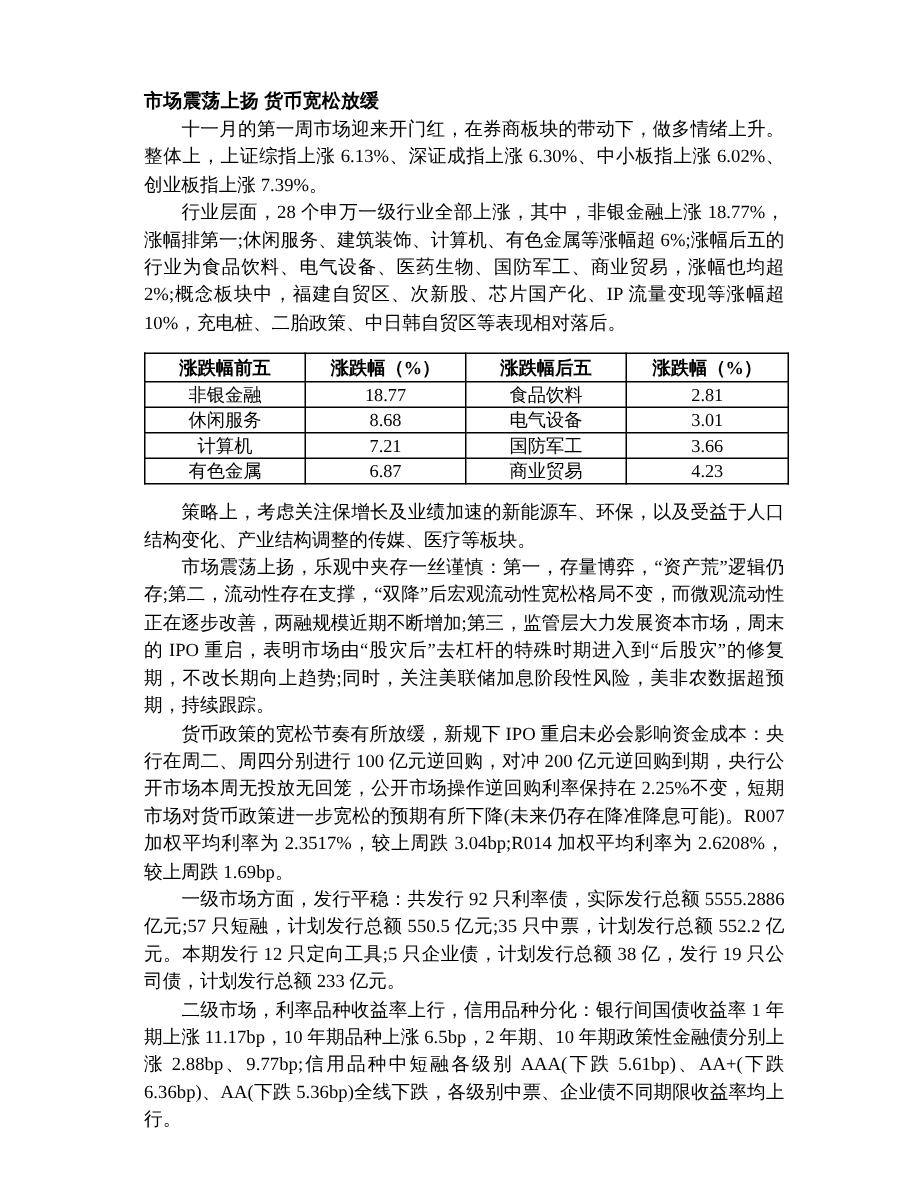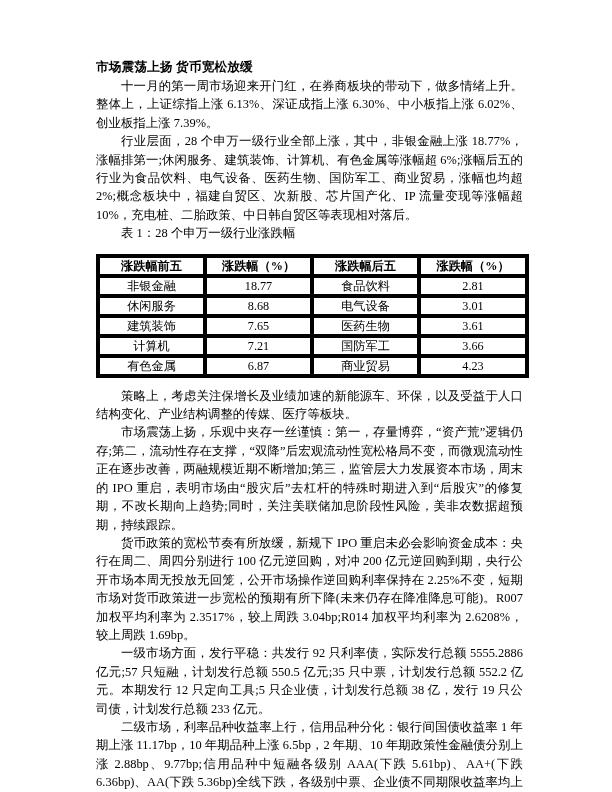--- a/index.html
+++ b/index.html
@@ -56,21 +56,21 @@
 
   table.data-table {
     border-collapse: collapse;
     width: 429px;
     table-layout: fixed;
     margin: 0;
   }
 
   table.data-table td,
   table.data-table th {
-    border: 4px solid #000000;
+    border: 1px solid #000000;
     height: 17px;
     padding: 0 6px;
     font-size: 12.2px;
     line-height: 16px;
     font-family: "Liberation Serif", "DejaVu Serif", serif;
     box-sizing: border-box;
     vertical-align: middle;
   }
 
   table.data-table thead th {
@@ -96,21 +96,20 @@
 <body>
 
 <div class="page">
 
   <h1 class="doc-title">市场震荡上扬  货币宽松放缓</h1>
 
   <p class="para">十一月的第一周市场迎来开门红，在券商板块的带动下，做多情绪上升。整体上，上证综指上涨 6.13%、深证成指上涨 6.30%、中小板指上涨 6.02%、创业板指上涨 7.39%。</p>
 
   <p class="para">行业层面，28 个申万一级行业全部上涨，其中，非银金融上涨 18.77%，涨幅排第一;休闲服务、建筑装饰、计算机、有色金属等涨幅超 6%;涨幅后五的行业为食品饮料、电气设备、医药生物、国防军工、商业贸易，涨幅也均超 2%;概念板块中，福建自贸区、次新股、芯片国产化、IP 流量变现等涨幅超 10%，充电桩、二胎政策、中日韩自贸区等表现相对落后。</p>
 
-  <p class="para table-caption">表 1：28 个申万一级行业涨跌幅</p>
 
   <div class="table-wrap">
     <table class="data-table">
       <colgroup>
         <col class="col-a">
           <col class="col-b">
           <col class="col-c">
           <col class="col-d">
       </colgroup>
       <thead>
@@ -128,26 +127,20 @@
           <td class="name-cell">食品饮料</td>
           <td class="value-cell">2.81</td>
         </tr>
         <tr>
           <td class="name-cell">休闲服务</td>
           <td class="value-cell">8.68</td>
           <td class="name-cell">电气设备</td>
           <td class="value-cell">3.01</td>
         </tr>
         <tr>
-          <td class="name-cell">建筑装饰</td>
-          <td class="value-cell">7.65</td>
-          <td class="name-cell">医药生物</td>
-          <td class="value-cell">3.61</td>
-        </tr>
-        <tr>
           <td class="name-cell">计算机</td>
           <td class="value-cell">7.21</td>
           <td class="name-cell">国防军工</td>
           <td class="value-cell">3.66</td>
         </tr>
         <tr>
           <td class="name-cell">有色金属</td>
           <td class="value-cell">6.87</td>
           <td class="name-cell">商业贸易</td>
           <td class="value-cell">4.23</td>

